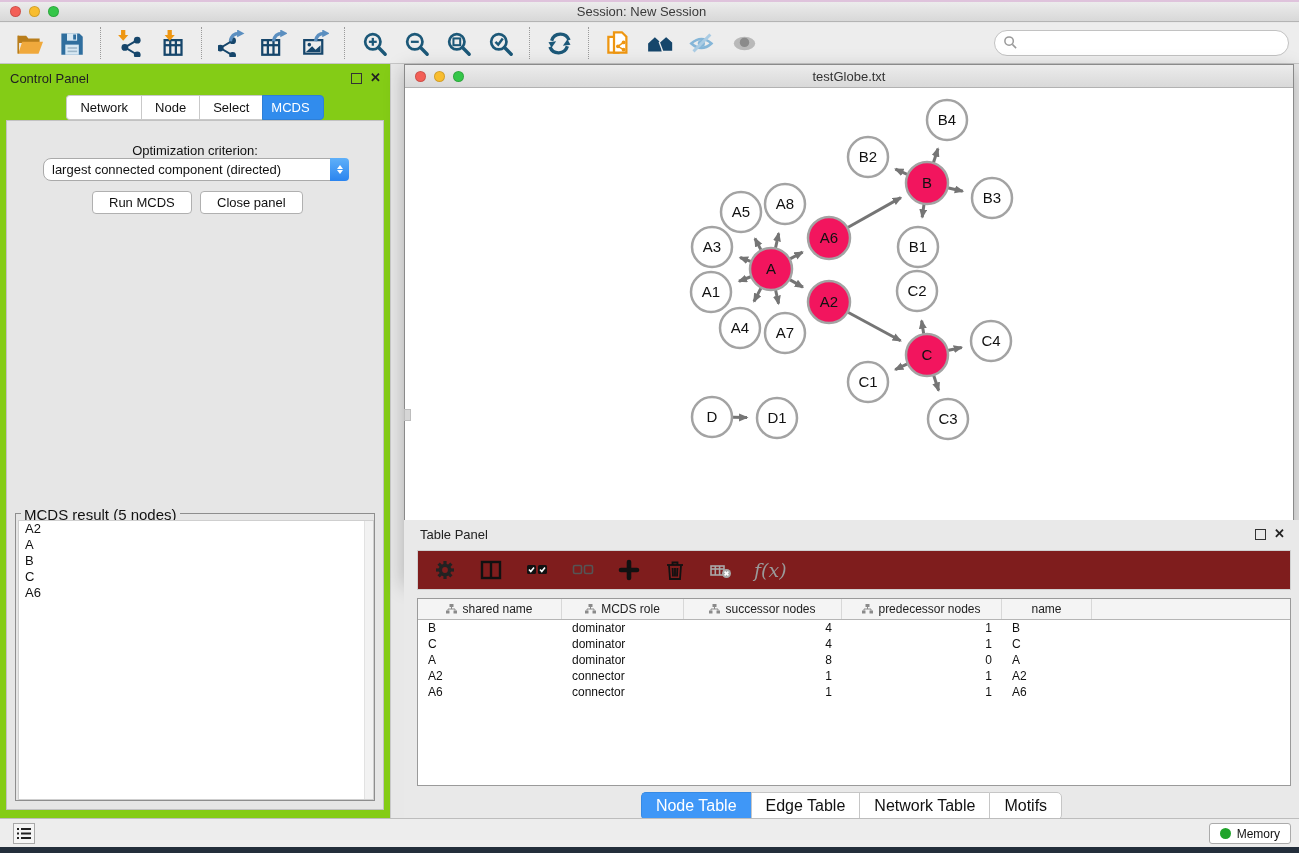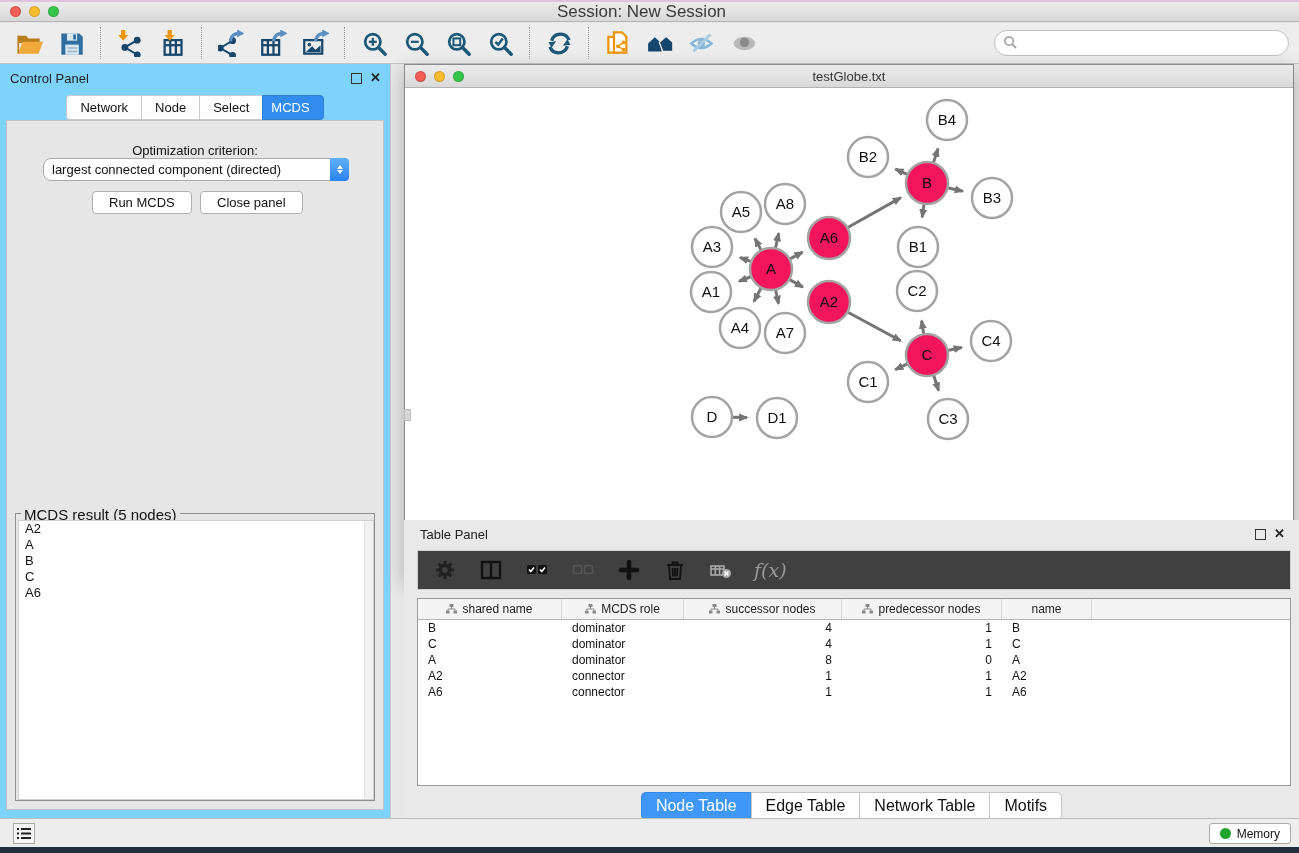--- a/index.html
+++ b/index.html
@@ -8,39 +8,39 @@
   
   #strip-top { position:absolute; top:0; left:0; width:1299px; height:2px; background:#dfc3dc; }
   #strip-bottom { position:absolute; left:0; top:847px; width:1299px; height:6px; background:#232e3b; }
 
   
   #titlebar { position:absolute; top:2px; left:0; width:1299px; height:20px;
     background:linear-gradient(#ececec,#d8d8d8); border-bottom:1px solid #b4b4b4;
     display:flex; align-items:center; }
   .tl { width:11px; height:11px; border-radius:50%; margin-left:8px; border:1px solid rgba(0,0,0,.15); }
   .tl.red{ background:#f35f57; margin-left:10px;} .tl.yellow{ background:#f8bd2f;} .tl.green{ background:#35c649;}
-  #titlebar .title { position:absolute; left:0; right:16px; text-align:center; font-size:17px; color:#3a3a3a; }
+  #titlebar .title { position:absolute; left:0; right:16px; text-align:center; font-size:13px; color:#3a3a3a; }
 
   
   #toolbar { position:absolute; top:23px; left:0; width:1299px; height:41px;
     background:#ededed; border-bottom:1px solid #c6c6c6; display:flex; align-items:center; }
   .tb-group { display:flex; align-items:center; gap:8px; padding:0 12px; }
   .tb-sep { height:32px; border-left:1px dotted #9a9a9a; }
   .tb-btn { width:34px; height:32px; display:flex; align-items:center; justify-content:center; cursor:default; }
   .tb-btn svg { width:27px; height:27px; }
   #search-wrap { position:absolute; right:10px; top:7px; }
   #search-input { width:295px; height:26px; border:1px solid #c2c2c2; border-radius:13px;
     background:#fff; padding:0 10px 0 28px; font-size:13px; outline:none; }
   #search-icon { position:absolute; left:9px; top:5px; width:15px; height:15px; }
 
   
   #main { position:absolute; top:64px; left:0; width:1299px; height:754px; background:#e8e8e8; }
 
   
-  #control-panel { position:absolute; left:0; top:0; width:391px; height:754px; background:#7dd3fc; border-right:1px solid #c9c9c9; }
+  #control-panel { position:absolute; left:0; top:0; width:391px; height:754px; background:#84cc16; border-right:1px solid #c9c9c9; }
   #cp-header { position:absolute; top:4px; left:0; width:100%; height:22px; }
   #cp-title { position:absolute; left:10px; top:3px; font-size:13px; color:#222; }
   .panel-float { position:absolute; top:5px; width:11px; height:11px; border:1.5px solid #333; background:transparent; }
   .panel-close { position:absolute; top:3px; font-size:13px; font-weight:bold; color:#222; line-height:14px; }
   #cp-float { right:28px; } #cp-close { right:9px; }
   #cp-tabs { position:absolute; top:31px; left:0; width:100%; display:flex; justify-content:center; }
   .cp-tab { font-size:13px; padding:4px 13px; background:#fff; border:1px solid #c9c9c9; border-right:none; color:#111; }
   .cp-tab:first-child { border-radius:4px 0 0 4px; }
   .cp-tab:last-child { border-right:1px solid #c9c9c9; border-radius:0 4px 4px 0; }
   .cp-tab.selected { background:#318ced; border-color:#2e7fd6; color:#fff;padding-left:8px; }
@@ -71,21 +71,21 @@
   #graph { position:absolute; left:0; top:23px; width:888px; height:422px; background:#fff; }
   #net-resize { position:absolute; right:1px; bottom:1px; width:14px; height:14px;
     background:repeating-linear-gradient(135deg,transparent 0 3px,#b9b9b9 3px 4.5px); }
   .mini-thumb-v { position:absolute; left:-1px; top:344px; width:7px; height:12px; background:#d6d6d6; border:1px solid #bdbdbd; }
   .mini-thumb-h { position:absolute; left:444px; bottom:-2px; width:12px; height:7px; background:#d6d6d6; border:1px solid #bdbdbd; }
 
   
   #table-panel { position:absolute; left:404px; top:456px; width:895px; height:298px; background:#e9e9e9; }
   #tp-title { position:absolute; left:16px; top:7px; font-size:13px; color:#222; }
   #tp-float { right:33px; top:9px; } #tp-close { right:14px; top:7px; }
-  #tp-toolbar { position:absolute; left:13px; top:30px; width:874px; height:40px; background:#404040;
+  #tp-toolbar { position:absolute; left:13px; top:30px; width:874px; height:40px; background:#7f1d1d;
     border:1px solid #d0d0d0; display:flex; align-items:center; gap:20px; padding:0 14px; }
   .tp-btn { display:flex; align-items:center; justify-content:center; width:26px; height:26px; }
   .tp-btn svg { width:22px; height:22px; }
   #fx-label { font-family:"DejaVu Serif", serif; font-style:italic; font-size:19px; color:#9a9a9a; }
   #tp-table { position:absolute; left:13px; top:78px; width:874px; height:188px; background:#fff; border:1px solid #9a9a9a; overflow:hidden; }
   #tp-head { display:flex; height:21px; background:#f4f4f4; border-bottom:1px solid #b5b5b5; }
   .th { display:flex; align-items:center; justify-content:center; gap:5px; font-size:12px; color:#222; border-right:1px solid #d8d8d8; }
   .th:last-child { border-right:none; }
   .tree-ic { width:11px; height:10px; }
   .tr { display:flex; height:16px; align-items:center; font-size:12px; color:#111; }

